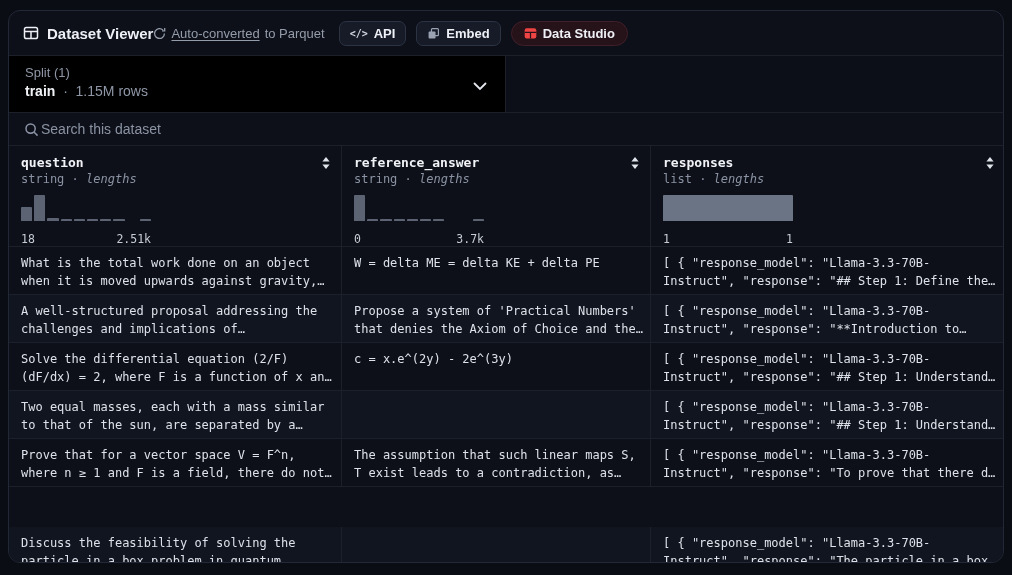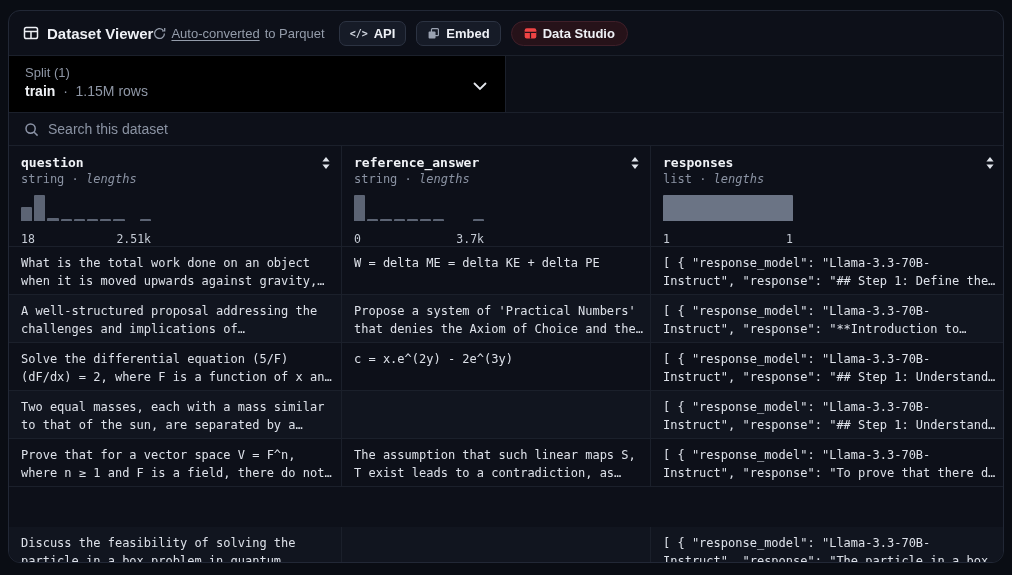--- a/index.html
+++ b/index.html
@@ -37,21 +37,21 @@
     width:497px; flex:0 0 497px; border-right:1px solid #1b202b; background:#000000;
     padding:9px 16px 0 16px; cursor:pointer; position:relative;
   }
   .split-label { color:#8f97a6; font-size:13px; margin-bottom:3px; }
   .split-value { font-size:14px; color:#8f97a6; }
   .split-value b { color:#f0f2f6; font-weight:bold; }
   .split-chevron { position:absolute; right:18px; top:26px; }
   .split-right { flex:1; background:#0c0f17; }
 
   
-  .search-row { height:33px; flex:0 0 33px; display:flex; align-items:center; gap:9px; padding:0 15px; border-bottom:1px solid #1b202b; }
+  .search-row { height:33px; flex:0 0 33px; display:flex; align-items:center; gap:2px; padding:0 15px; border-bottom:1px solid #1b202b; }
   .search-row input {
     flex:1; background:transparent; border:none; outline:none;
     color:#dfe3ea; font-size:14px; font-family:"Liberation Sans", sans-serif;
   }
   .search-row input::placeholder { color:#8b93a3; opacity:1; }
 
   
   .cols { display:grid; grid-template-columns:333px 309px 354px; flex:0 0 98px; border-bottom:1px solid #1b202b; }
   .colhead { padding:9px 10px 0 12px; position:relative; }
   .colhead:nth-child(-n+2) { border-right:1px solid #1b202b; }
@@ -263,21 +263,21 @@
         <div class="td">What is the total work done on an object when it is moved upwards against gravity,…</div>
         <div class="td">W = delta ME = delta KE + delta PE</div>
         <div class="td">[ { "response_model": "Llama-3.3-70B-Instruct", "response": "## Step 1: Define the…</div>
       </div>
       <div class="tr">
         <div class="td">A well-structured proposal addressing the challenges and implications of…</div>
         <div class="td">Propose a system of 'Practical Numbers' that denies the Axiom of Choice and the…</div>
         <div class="td">[ { "response_model": "Llama-3.3-70B-Instruct", "response": "**Introduction to…</div>
       </div>
       <div class="tr">
-        <div class="td">Solve the differential equation (5/F) (dF/dx) = 2, where F is a function of x an…</div>
+        <div class="td">Solve the differential equation (2/F) (dF/dx) = 2, where F is a function of x an…</div>
         <div class="td">c = x.e^(2y) - 2e^(3y)</div>
         <div class="td">[ { "response_model": "Llama-3.3-70B-Instruct", "response": "## Step 1: Understand…</div>
       </div>
       <div class="tr">
         <div class="td">Two equal masses, each with a mass similar to that of the sun, are separated by a…</div>
         <div class="td"></div>
         <div class="td">[ { "response_model": "Llama-3.3-70B-Instruct", "response": "## Step 1: Understand…</div>
       </div>
       <div class="tr">
         <div class="td">Prove that for a vector space V = F^n, where n ≥ 1 and F is a field, there do not…</div>

